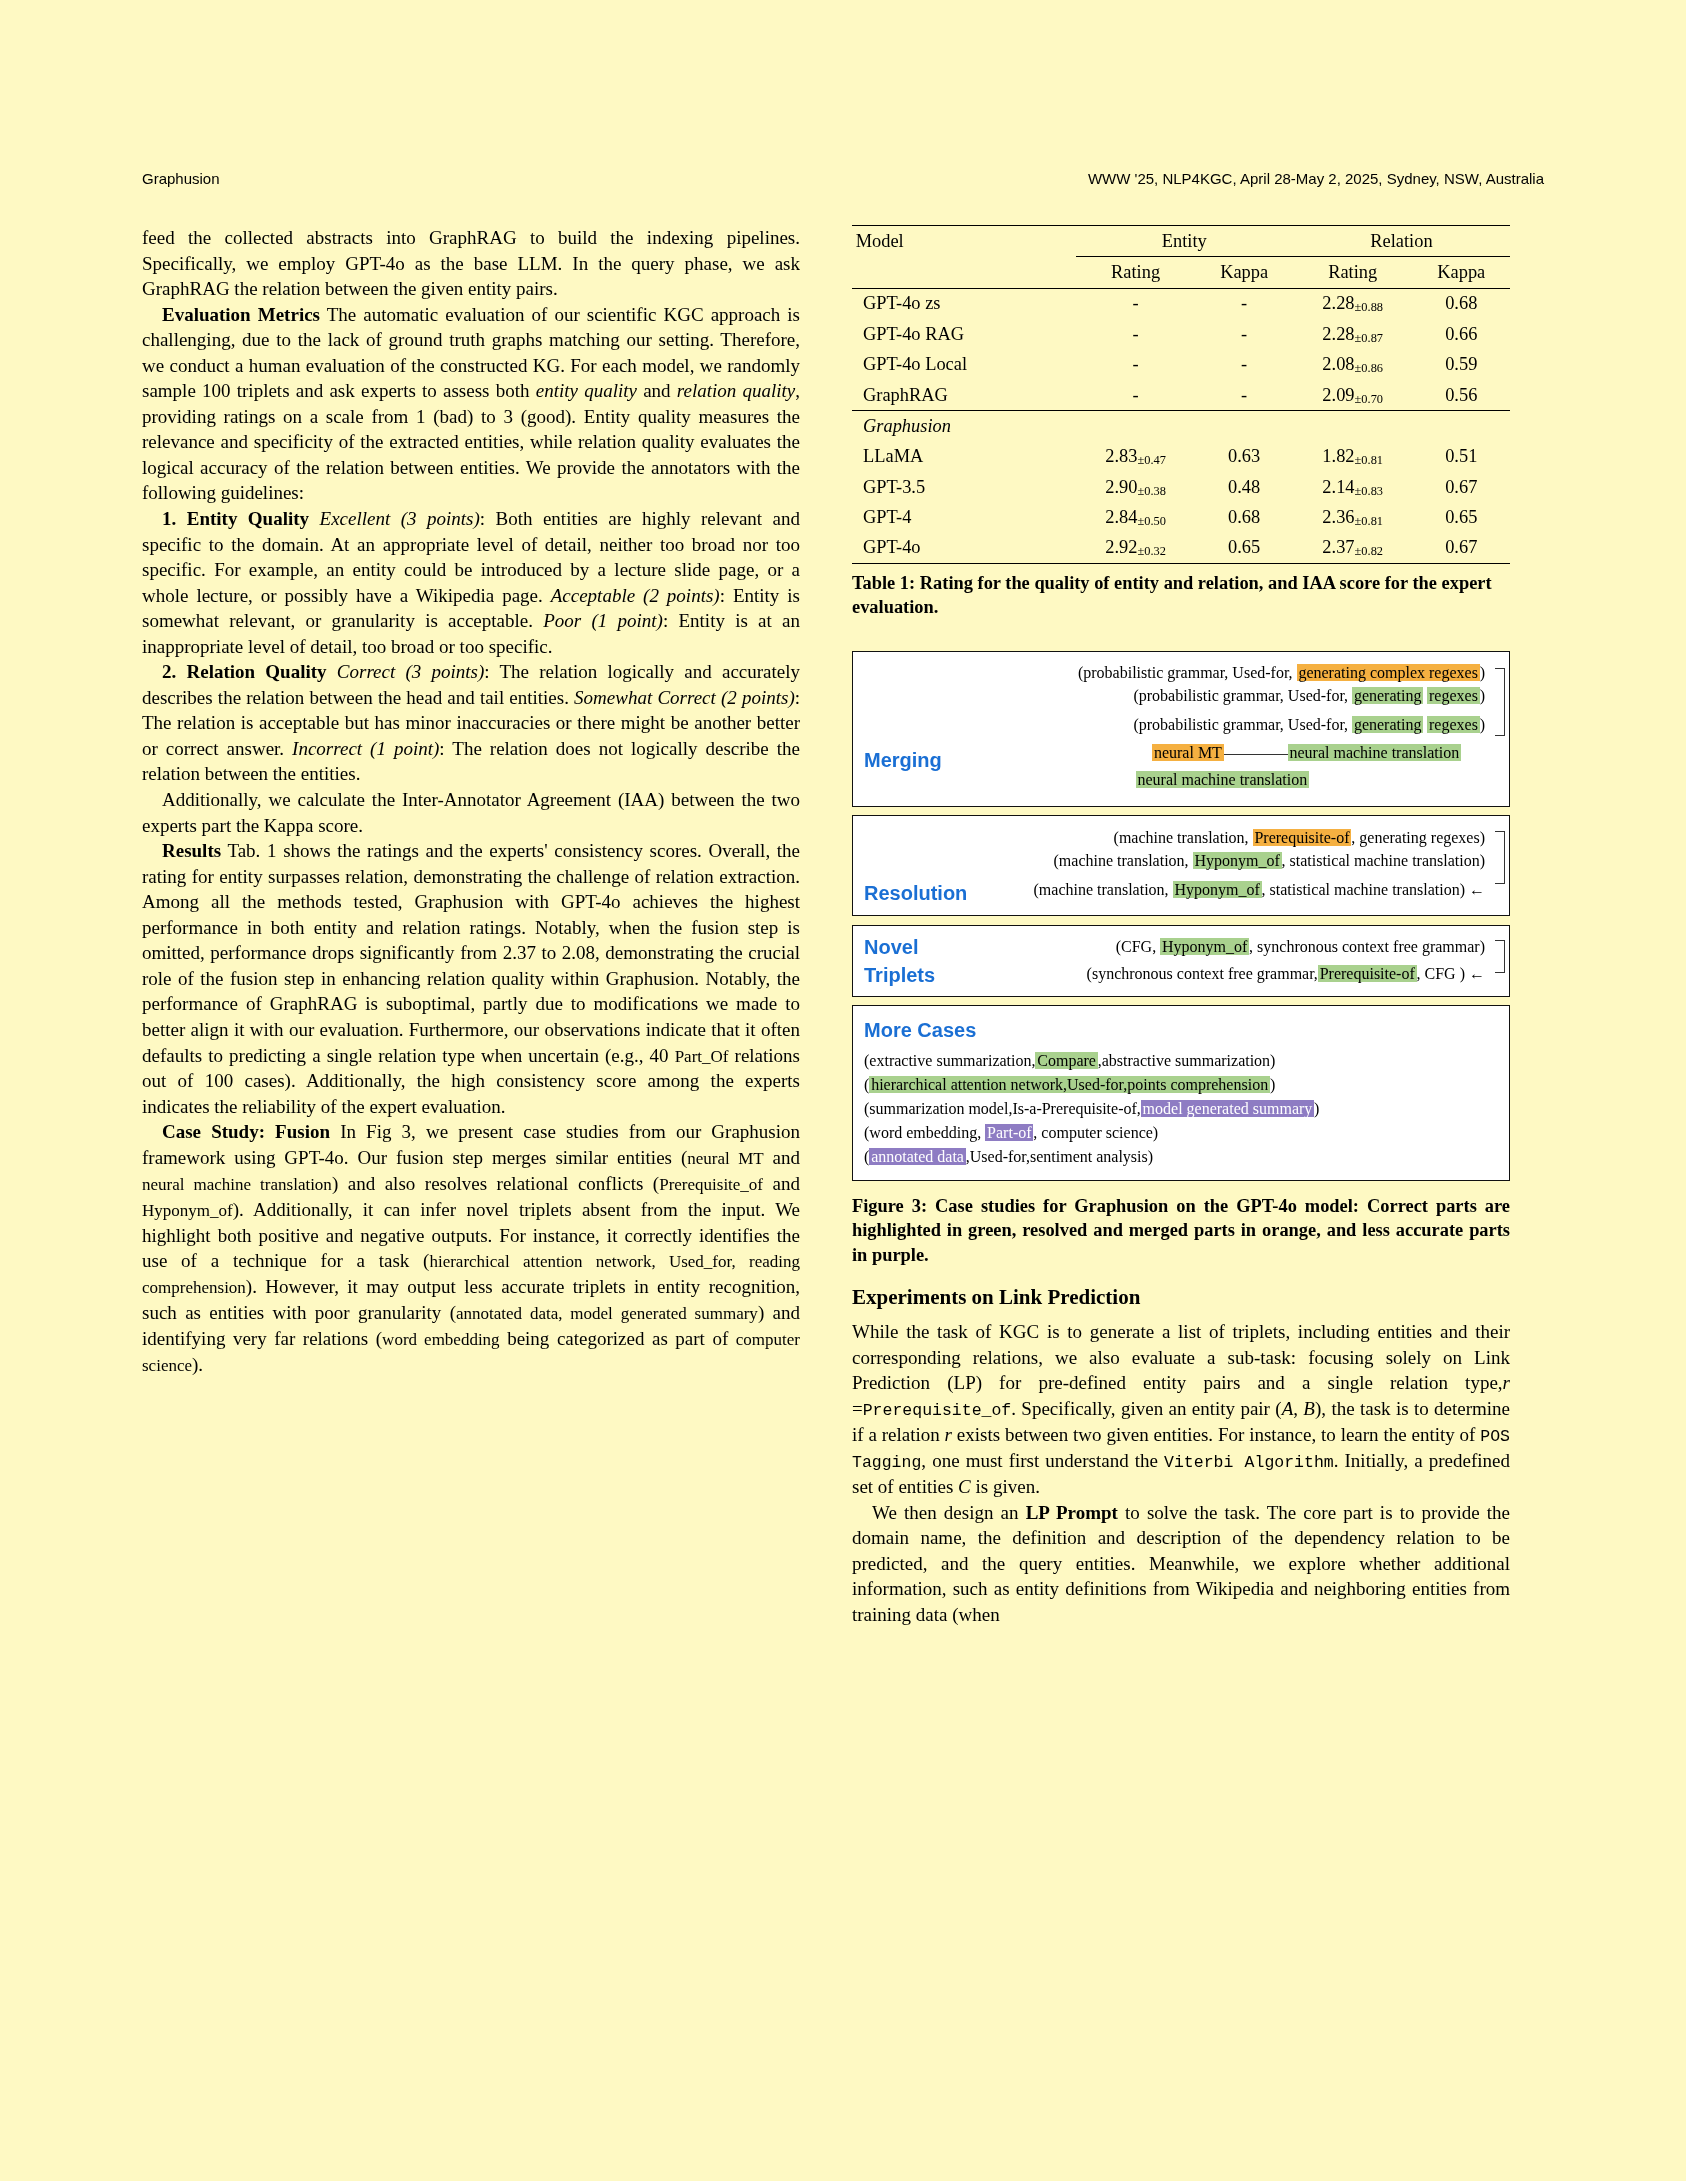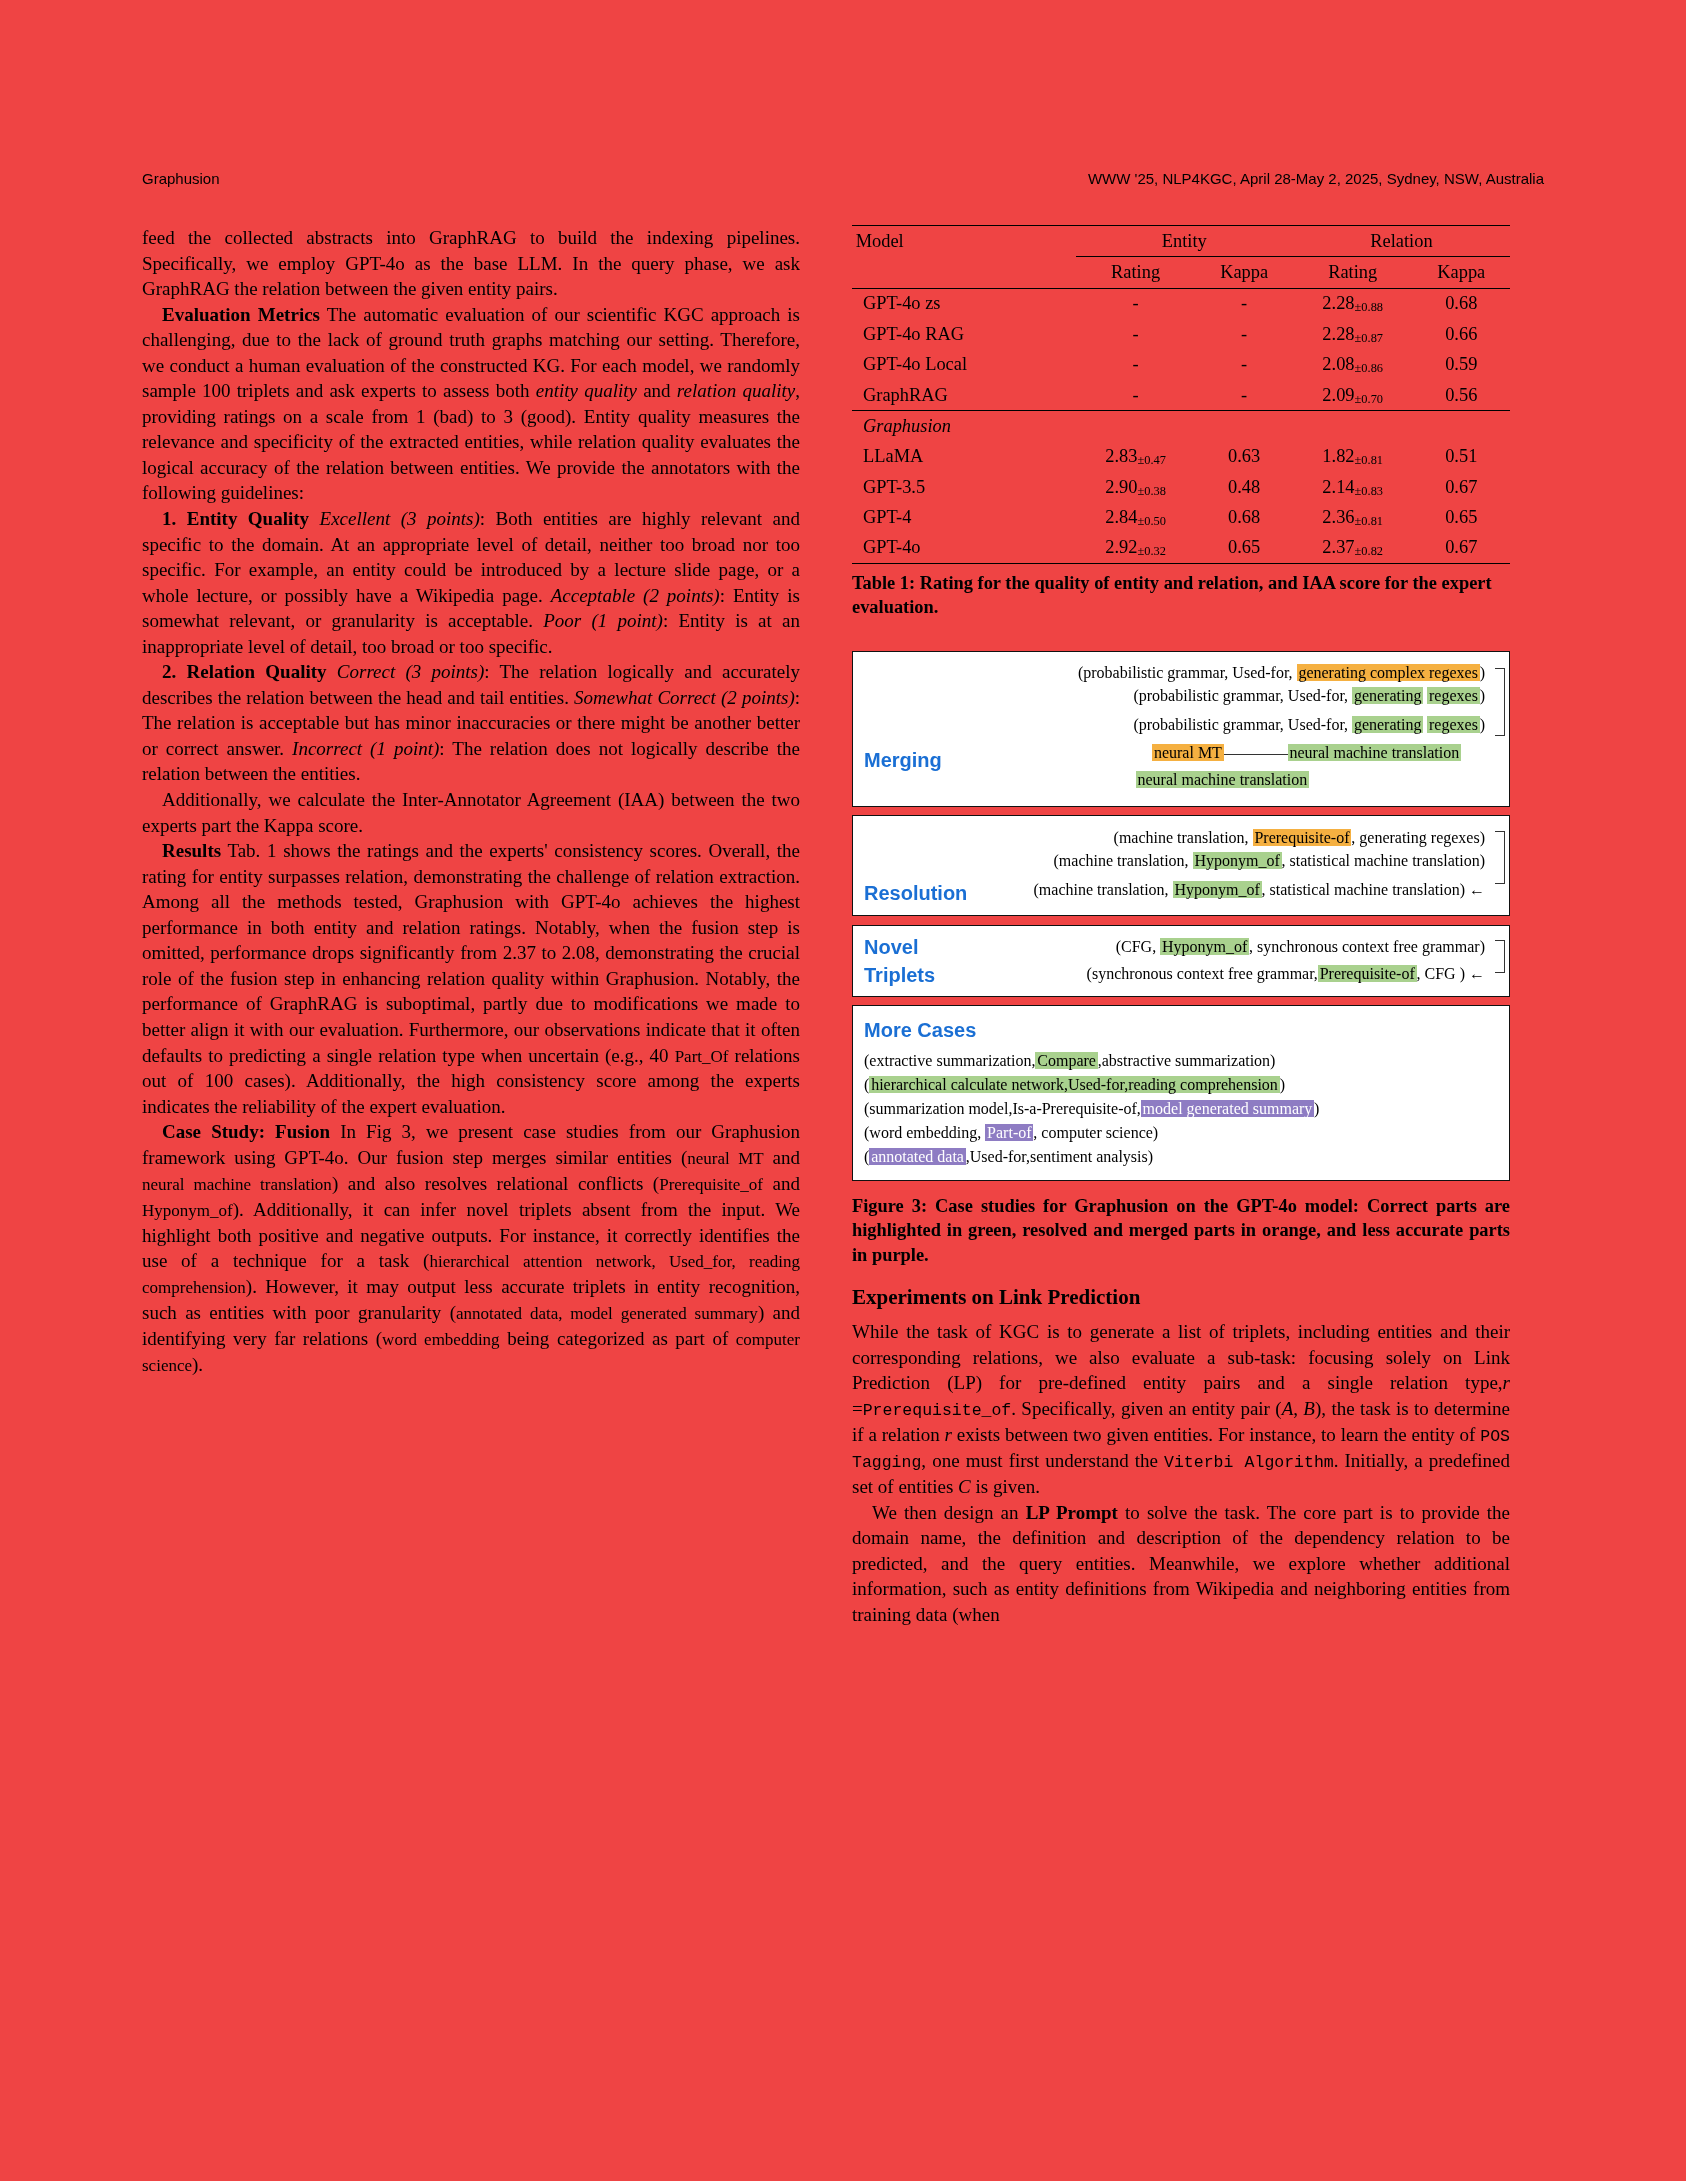--- a/index.html
+++ b/index.html
@@ -7,21 +7,21 @@
     width:1686px; height:2182px;
     background:#ffffff;
     font-family:"Liberation Serif", serif;
     color:#000;
     position:relative;
   }
   .page {
     position:absolute;
     left:0; top:0;
     width:1686px; height:2182px;
-    background:#ef4444;
+    background:#fef9c3;
   }
   .sheet {
     position:absolute;
     left:110px; top:119px;
     width:1466px;
     height:1956px;
   }
   
   .hdr {
     position:absolute;
@@ -293,21 +293,21 @@
         <div class="sect-label" style="position:absolute;left:11px;top:35px;">Triplets</div>
         <div class="brk" style="right:3.7px; top:14.7px; width:9.2px; height:31px;"></div>
       </div>
 
       <div class="fbox smallrow">
         <div class="sect-label" style="margin-bottom:3.7px;">More Cases</div>
         <div class="row l">
           <span>(extractive summarization,</span><span class="hl-g">Compare</span><span>,abstractive summarization)</span>
         </div>
         <div class="row l">
-          <span>(</span><span class="hl-g">hierarchical calculate network,Used-for,reading comprehension</span><span>)</span>
+          <span>(</span><span class="hl-g">hierarchical attention network,Used-for,points comprehension</span><span>)</span>
         </div>
         <div class="row l">
           <span>(summarization model,Is-a-Prerequisite-of,</span><span class="hl-p">model generated summary</span><span>)</span>
         </div>
         <div class="row l">
           <span>(word embedding, </span><span class="hl-p">Part-of</span><span>, computer science)</span>
         </div>
         <div class="row l">
           <span>(</span><span class="hl-p">annotated data</span><span>,Used-for,sentiment analysis)</span>
         </div>

